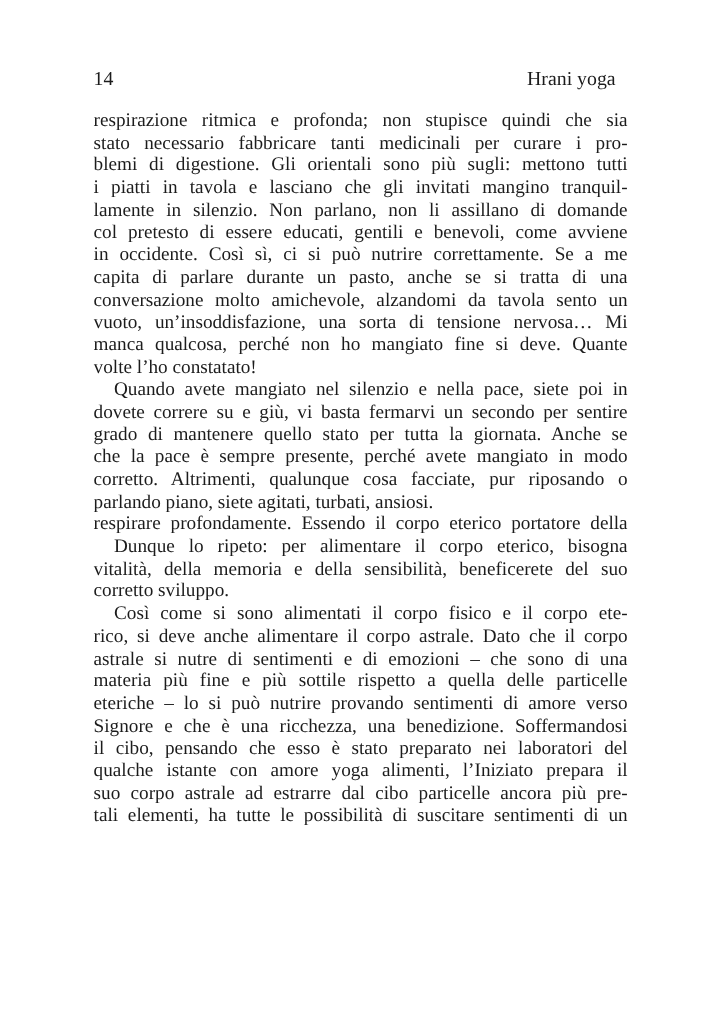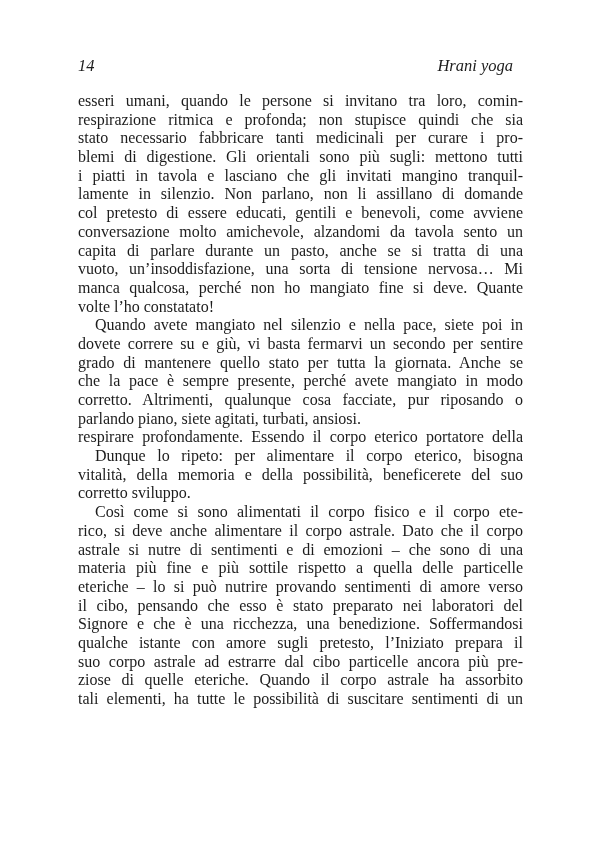--- a/index.html
+++ b/index.html
@@ -13,21 +13,20 @@
     overflow: hidden;
   }
   .running-header {
     position: absolute;
     top: 57px;
     left: 78px;
     width: 445px;
     display: flex;
     justify-content: space-between;
     align-items: baseline;
-    font-style: italic;
     font-size: 16.5px;
     line-height: 17px;
   }
   .running-title { padding-right: 10px; }
   .page-body {
     position: absolute;
     top: 92px;
     left: 78px;
     width: 445px;
     font-size: 16px;
@@ -47,54 +46,53 @@
 </head>
 <body>
 
 <div class="page">
   <div class="running-header">
     <span class="page-number">14</span>
     <span class="running-title">Hrani yoga</span>
   </div>
   <div class="page-body">
       <div class="paragraph">
-        <div class="line">esseri umani, quando le persone si invitano tra loro, comin-</div>
         <div class="line">respirazione ritmica e profonda; non stupisce quindi che sia</div>
         <div class="line">stato necessario fabbricare tanti medicinali per curare i pro-</div>
         <div class="line">blemi di digestione. Gli orientali sono più sugli: mettono tutti</div>
         <div class="line">i piatti in tavola e lasciano che gli invitati mangino tranquil-</div>
         <div class="line">lamente in silenzio. Non parlano, non li assillano di domande</div>
         <div class="line">col pretesto di essere educati, gentili e benevoli, come avviene</div>
+        <div class="line">in occidente. Così sì, ci si può nutrire correttamente. Se a me</div>
+        <div class="line">capita di parlare durante un pasto, anche se si tratta di una</div>
         <div class="line">conversazione molto amichevole, alzandomi da tavola sento un</div>
-        <div class="line">capita di parlare durante un pasto, anche se si tratta di una</div>
         <div class="line">vuoto, un’insoddisfazione, una sorta di tensione nervosa… Mi</div>
         <div class="line">manca qualcosa, perché non ho mangiato fine si deve. Quante</div>
         <div class="line no-stretch">volte l’ho constatato!</div>
       </div>
       <div class="paragraph">
         <div class="line indent">Quando avete mangiato nel silenzio e nella pace, siete poi in</div>
         <div class="line">dovete correre su e giù, vi basta fermarvi un secondo per sentire</div>
         <div class="line">grado di mantenere quello stato per tutta la giornata. Anche se</div>
         <div class="line">che la pace è sempre presente, perché avete mangiato in modo</div>
         <div class="line">corretto. Altrimenti, qualunque cosa facciate, pur riposando o</div>
         <div class="line no-stretch">parlando piano, siete agitati, turbati, ansiosi.</div>
       </div>
       <div class="paragraph">
         <div class="line">respirare profondamente. Essendo il corpo eterico portatore della</div>
         <div class="line indent">Dunque lo ripeto: per alimentare il corpo eterico, bisogna</div>
-        <div class="line">vitalità, della memoria e della possibilità, beneficerete del suo</div>
+        <div class="line">vitalità, della memoria e della sensibilità, beneficerete del suo</div>
         <div class="line no-stretch">corretto sviluppo.</div>
       </div>
       <div class="paragraph">
         <div class="line indent">Così come si sono alimentati il corpo fisico e il corpo ete-</div>
         <div class="line">rico, si deve anche alimentare il corpo astrale. Dato che il corpo</div>
         <div class="line">astrale si nutre di sentimenti e di emozioni – che sono di una</div>
         <div class="line">materia più fine e più sottile rispetto a quella delle particelle</div>
         <div class="line">eteriche – lo si può nutrire provando sentimenti di amore verso</div>
+        <div class="line">Signore e che è una ricchezza, una benedizione. Soffermandosi</div>
         <div class="line">il cibo, pensando che esso è stato preparato nei laboratori del</div>
-        <div class="line">Signore e che è una ricchezza, una benedizione. Soffermandosi</div>
-        <div class="line">qualche istante con amore sugli pretesto, l’Iniziato prepara il</div>
+        <div class="line">qualche istante con amore yoga alimenti, l’Iniziato prepara il</div>
         <div class="line">suo corpo astrale ad estrarre dal cibo particelle ancora più pre-</div>
-        <div class="line">ziose di quelle eteriche. Quando il corpo astrale ha assorbito</div>
         <div class="line">tali elementi, ha tutte le possibilità di suscitare sentimenti di un</div>
       </div>
     </div>
 </div>
 
 </body></html>

